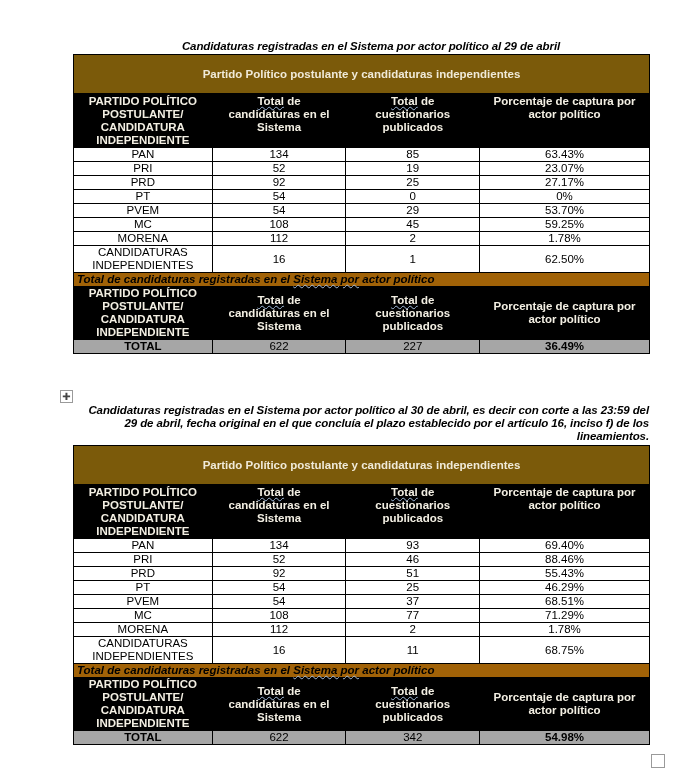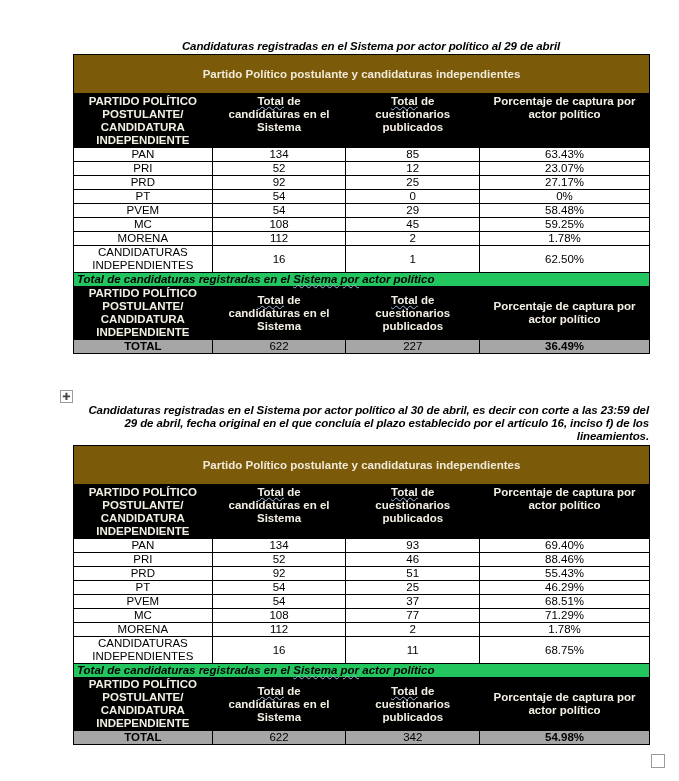--- a/index.html
+++ b/index.html
@@ -15,21 +15,21 @@
   #t2 { top:445px; }
   table.t td { border:1px solid #000; padding:0 2px; text-align:center; vertical-align:middle; }
   .col1 { width:138px; } .col2 { width:133px; } .col3 { width:133px; } .col4 { width:169px; }
   tr.banner td { background:#7b5a0a; color:#f0ead8; height:38px; font-weight:bold; font-size:11.5px; }
   tr.head td { background:#000000; color:#f3efe3; font-weight:bold; line-height:13px; vertical-align:top; padding-top:1px; }
   tr.head2 td { vertical-align:middle; padding-top:0; }
   tr.head td.c1 { vertical-align:top; }
   tr.head .sq { text-decoration:underline wavy #9fb8d9; text-decoration-thickness:1px; }
   tr.row td { height:12px; line-height:13px; padding:0; background:#fff; }
   tr.row.tall td { height:26px; }
-  tr.note td { text-align:left; font-style:italic; font-weight:bold; font-size:11.5px; line-height:13px; padding:0 3px; background:#22c55e; }
+  tr.note td { text-align:left; font-style:italic; font-weight:bold; font-size:11.5px; line-height:13px; padding:0 3px; background:#a16207; }
   tr.note .sq { text-decoration:underline wavy #9fb8d9; text-decoration-thickness:1px; }
   tr.total td { background:#a6a6a6; height:12px; line-height:13px; padding:0; }
   tr.total td.c1 { font-weight:bold; }
   tr.total td.c4 { font-weight:bold; }
   #move-handle { position:absolute; left:60px; top:390px; width:11px; height:11px; border:1px solid #9a9a9a;
                  font-size:10px; line-height:11px; text-align:center; color:#444; }
   #resize-handle { position:absolute; left:651px; top:754px; width:12px; height:12px; border:1px solid #9a9a9a; background:#fff; }
 </style>
 </head>
 <body>
@@ -58,40 +58,40 @@
   </tr>
       <tr class="row">
       <td>PAN</td>
       <td>134</td>
       <td>85</td>
       <td>63.43%</td>
     </tr>
       <tr class="row">
       <td>PRI</td>
       <td>52</td>
-      <td>12</td>
+      <td>19</td>
       <td>23.07%</td>
     </tr>
       <tr class="row">
       <td>PRD</td>
       <td>92</td>
       <td>25</td>
       <td>27.17%</td>
     </tr>
       <tr class="row">
       <td>PT</td>
       <td>54</td>
       <td>0</td>
       <td>0%</td>
     </tr>
       <tr class="row">
       <td>PVEM</td>
       <td>54</td>
       <td>29</td>
-      <td>58.48%</td>
+      <td>53.70%</td>
     </tr>
       <tr class="row">
       <td>MC</td>
       <td>108</td>
       <td>45</td>
       <td>59.25%</td>
     </tr>
       <tr class="row">
       <td>MORENA</td>
       <td>112</td>

